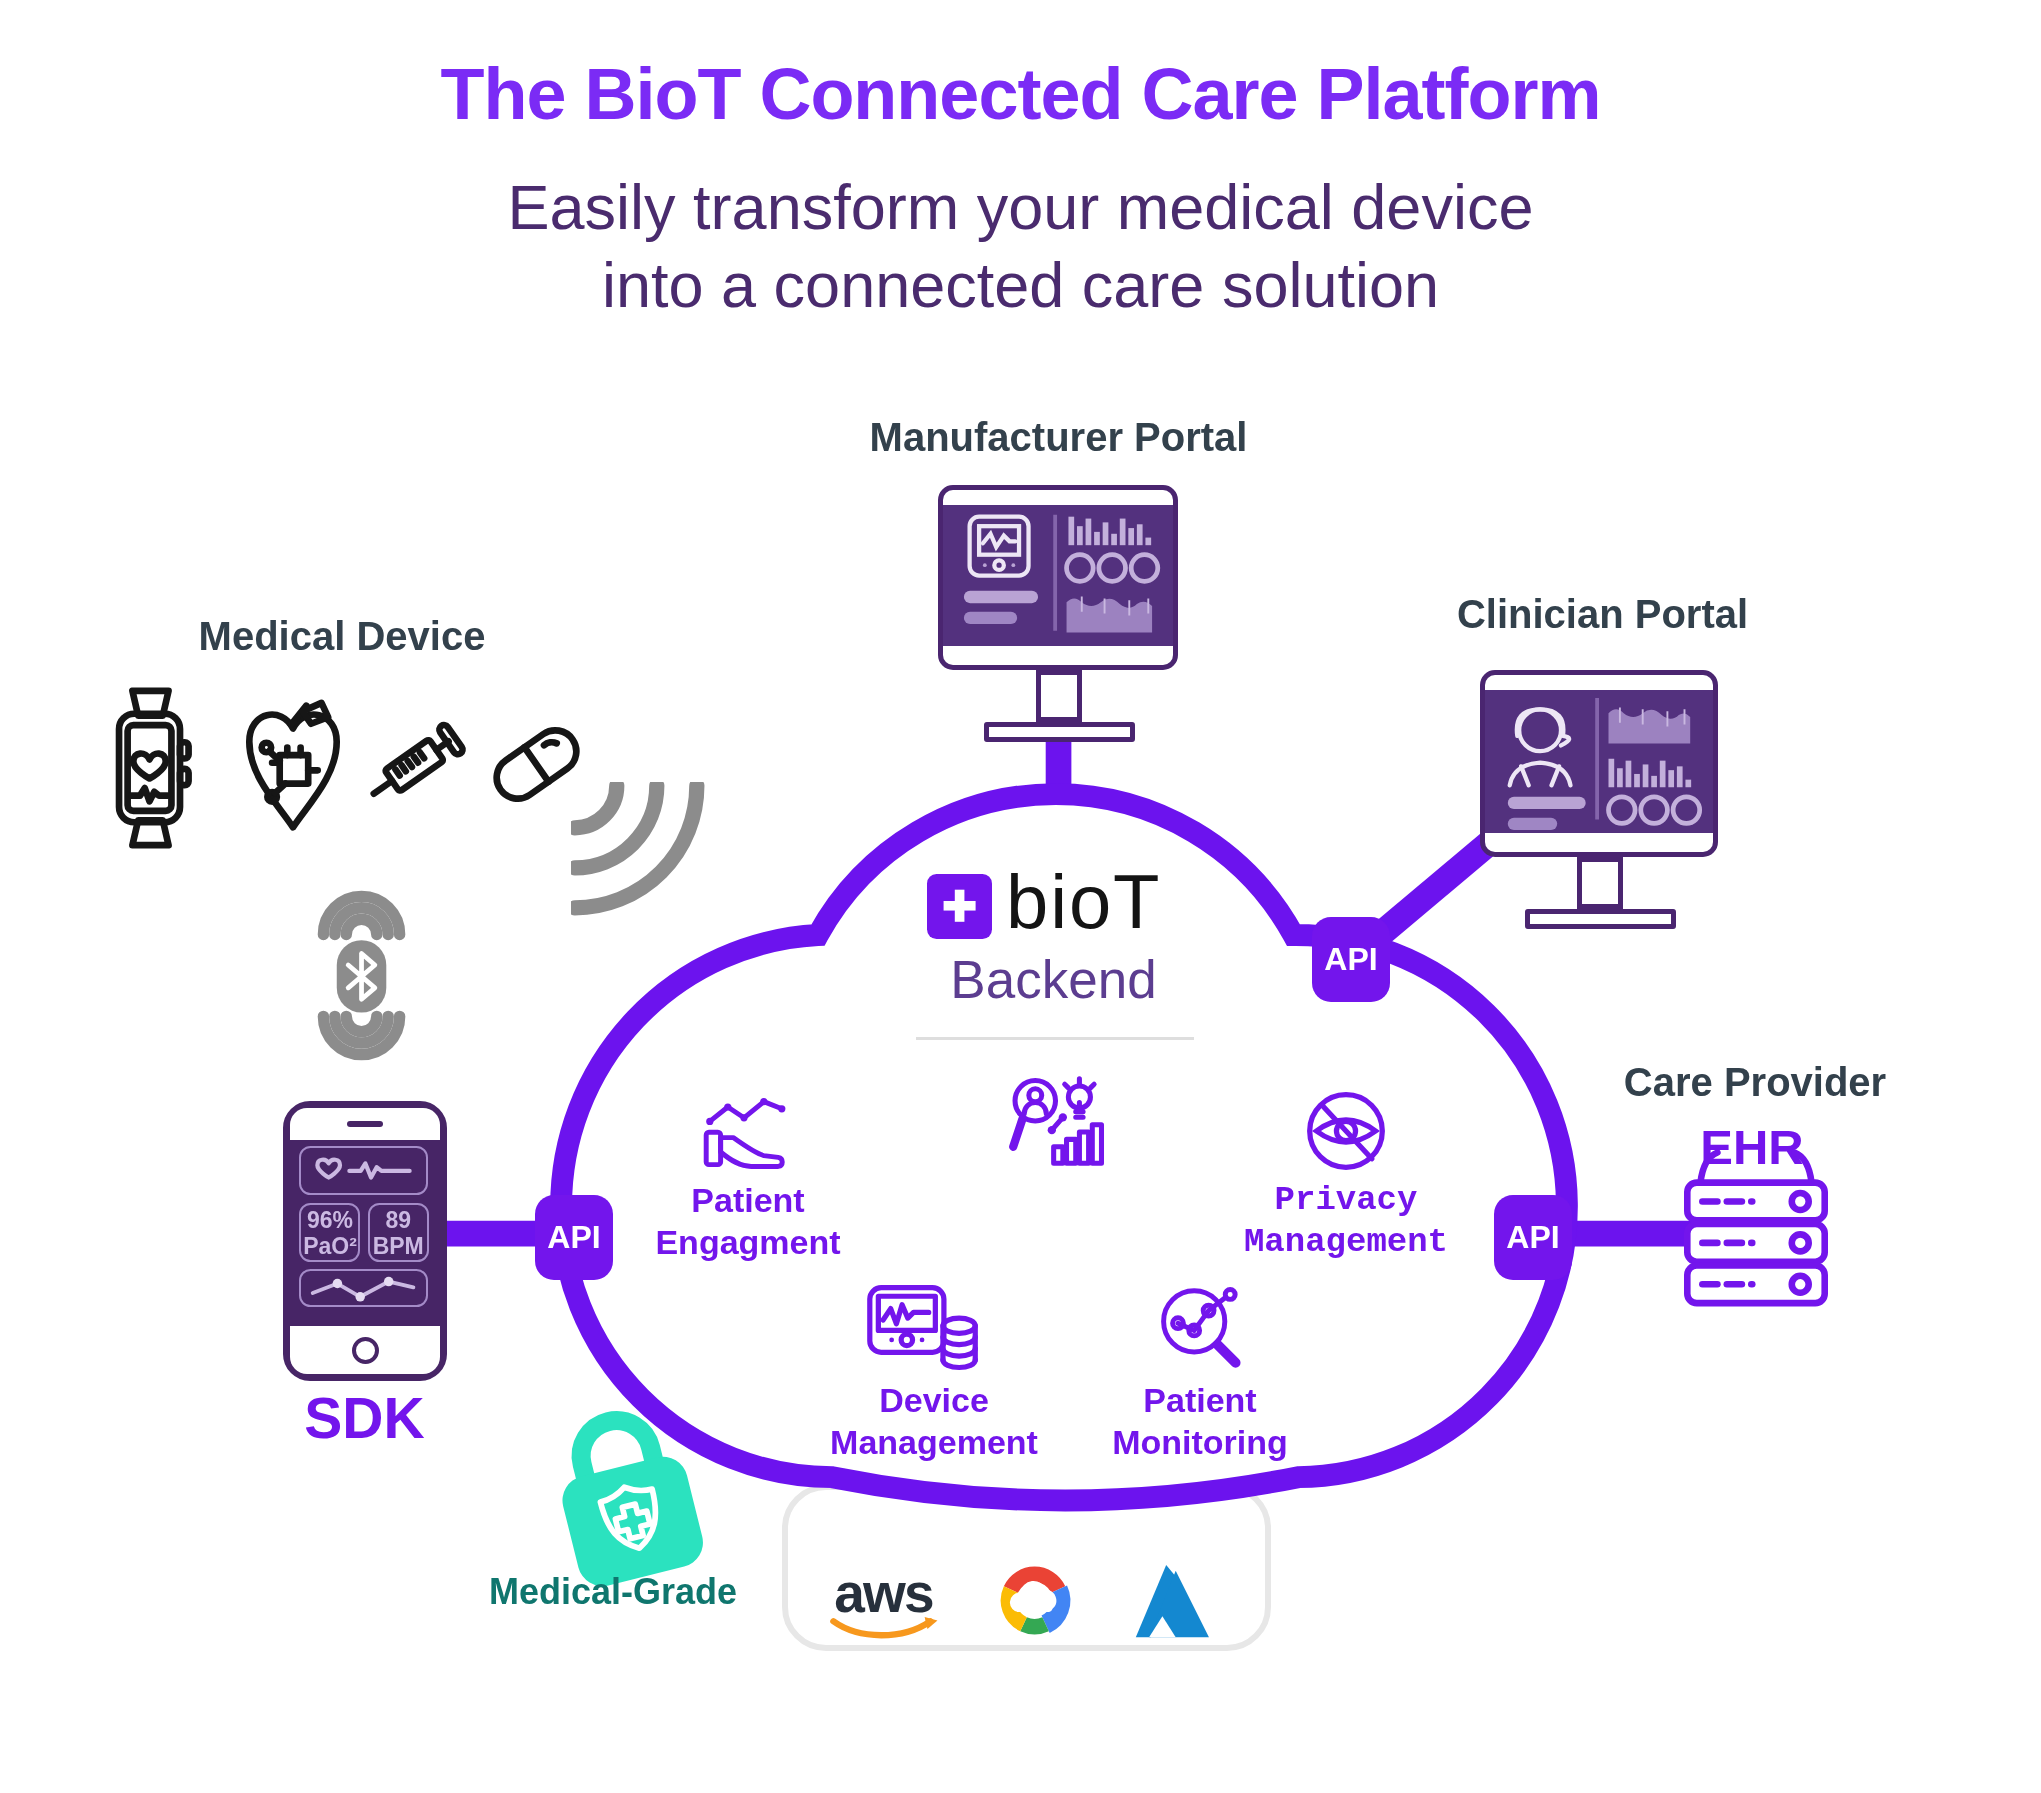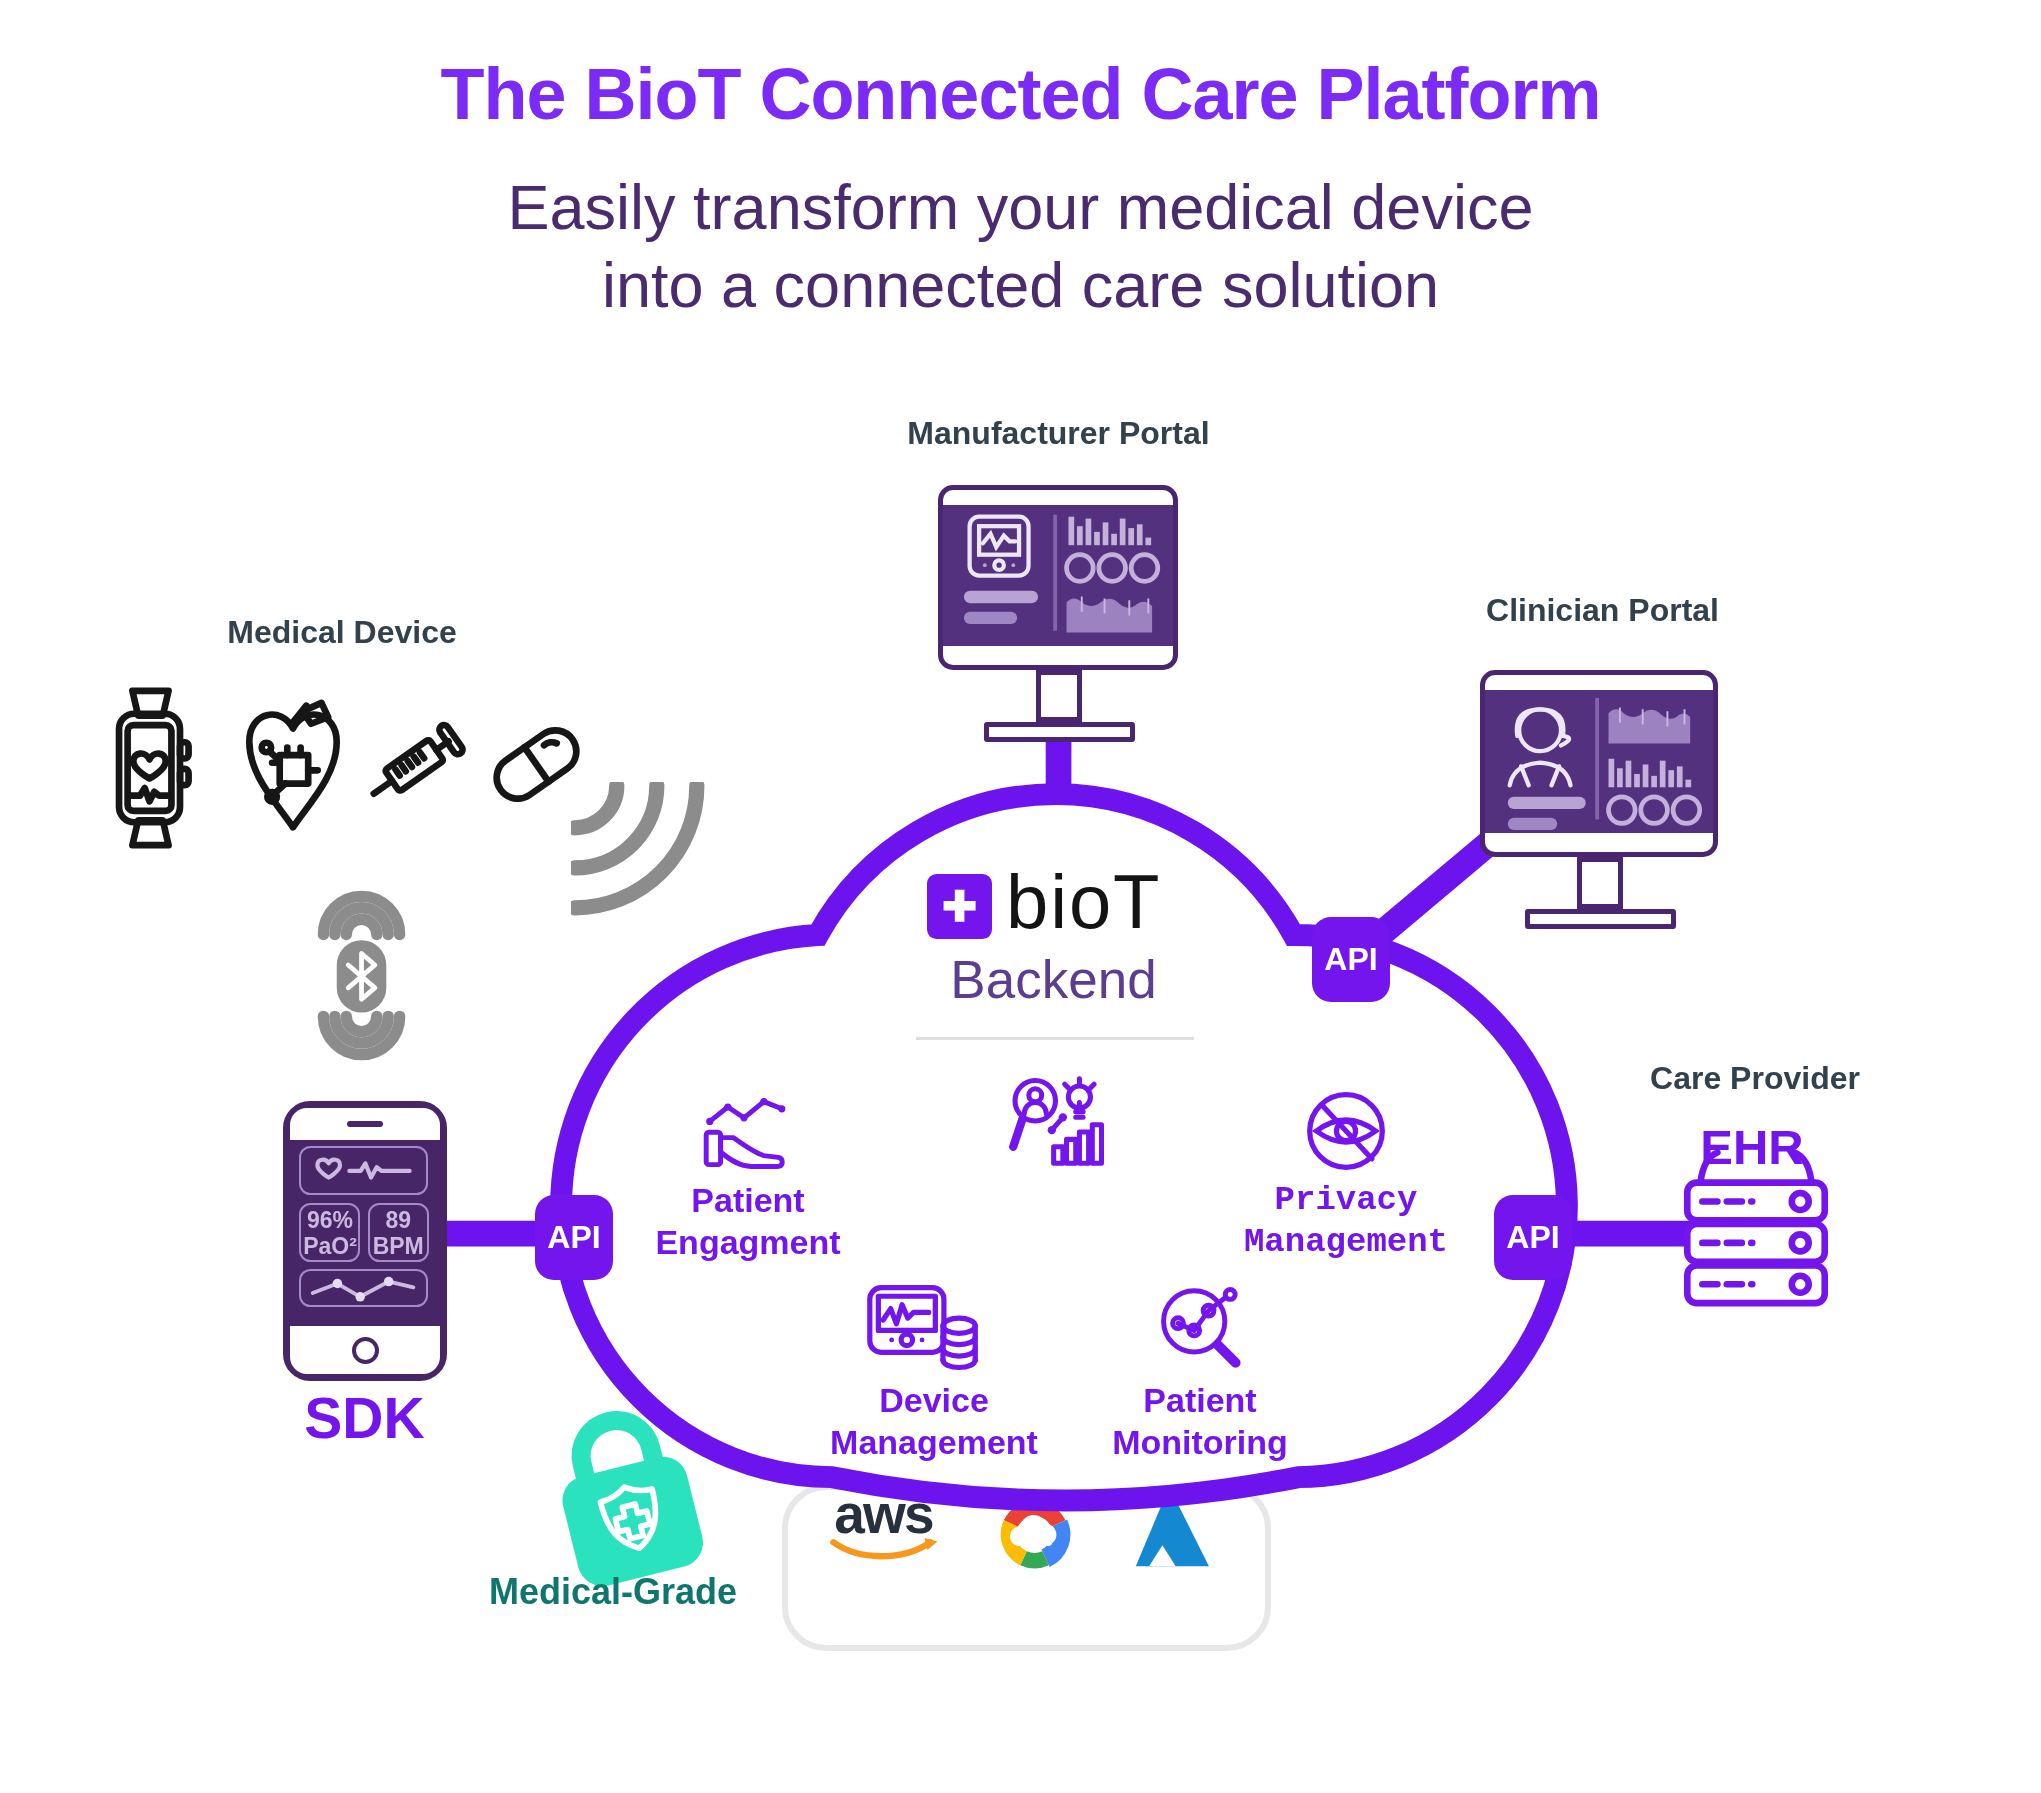--- a/index.html
+++ b/index.html
@@ -4,21 +4,21 @@
 <style>
   html,body{margin:0;padding:0;background:#fff;}
   #canvas{position:relative;width:2041px;height:1794px;background:#fff;overflow:hidden;
           font-family:"Liberation Sans",sans-serif;}
   .abs{position:absolute;}
   .ctr{text-align:center;}
   
   .title{left:0;top:53px;width:2041px;font-size:72px;font-weight:700;letter-spacing:-1px;color:#7B2BF5;}
   .sub{left:0;width:2041px;font-size:63px;font-weight:400;color:#4A2B6E;}
   .sub1{top:171px;} .sub2{top:249px;}
-  .seclabel{font-size:32px;font-weight:600;color:#33414C;}
+  .seclabel{font-size:40px;font-weight:600;color:#33414C;}
   
   svg.overlay{left:0;top:0;width:2041px;height:1794px;pointer-events:none;}
   
   .api{width:78px;height:85px;background:#7315EC;border-radius:19px;display:flex;align-items:center;justify-content:center;
        color:#fff;font-size:32px;font-weight:700;z-index:6;}
   
   .logo-sq{left:927px;top:874px;width:65px;height:65px;background:#7315EC;border-radius:9.5px;display:flex;align-items:center;justify-content:center;color:#fff;font-size:42px;font-weight:700;z-index:4;}
   .biot-txt{left:1006px;top:858px;font-size:76px;font-weight:400;letter-spacing:1.9px;color:#141414;z-index:4;}
   .backend-txt{left:892px;top:949px;width:323px;font-size:53px;font-weight:400;color:#5C3D90;z-index:4;}
   .divider{left:916px;top:1037px;width:278px;height:2.9px;background:#DEDEDE;z-index:4;}
@@ -44,21 +44,21 @@
   .ph-p2{position:absolute;left:3.8px;top:63px;width:61px;height:59px;display:flex;flex-direction:column;align-items:center;justify-content:center;font-size:23px;font-weight:600;line-height:26px;}
   .ph-p3{position:absolute;left:72px;top:63px;width:61px;height:59px;display:flex;flex-direction:column;align-items:center;justify-content:center;font-size:23px;font-weight:600;line-height:26px;}
   .ph-p4{position:absolute;left:3.8px;top:129px;width:129px;height:38px;display:flex;align-items:center;justify-content:center;}
   .sdk-label{left:274px;top:1385px;width:181px;font-size:57px;font-weight:600;color:#7315EC;z-index:5;}
   
   .ehr-label{left:1657px;top:1119px;width:190px;font-size:49px;font-weight:600;color:#7315EC;z-index:4;}
   
   .cyber-label{left:418px;top:1569px;width:390px;font-size:36px;font-weight:700;line-height:45px;color:#0f766e;z-index:6;}
   
   .providers{left:782px;top:1484px;width:489px;height:167px;background:#fff;border:6.7px solid #E7E7E7;border-radius:44px;
-             display:flex;align-items:flex-start;justify-content:center;gap:46px;z-index:1;box-sizing:border-box;}
+             display:flex;align-items:flex-end;justify-content:center;gap:46px;z-index:1;box-sizing:border-box;}
   .aws-block{display:flex;flex-direction:column;align-items:center;}
   .aws-txt{font-size:55px;font-weight:700;letter-spacing:-1.9px;color:#27303C;line-height:48px;}
 </style>
 </head>
 <body>
 
 <div id="canvas">
 
   <div class="abs ctr title">The BioT Connected Care Platform</div>
   <div class="abs ctr sub sub1">Easily transform your medical device</div>

